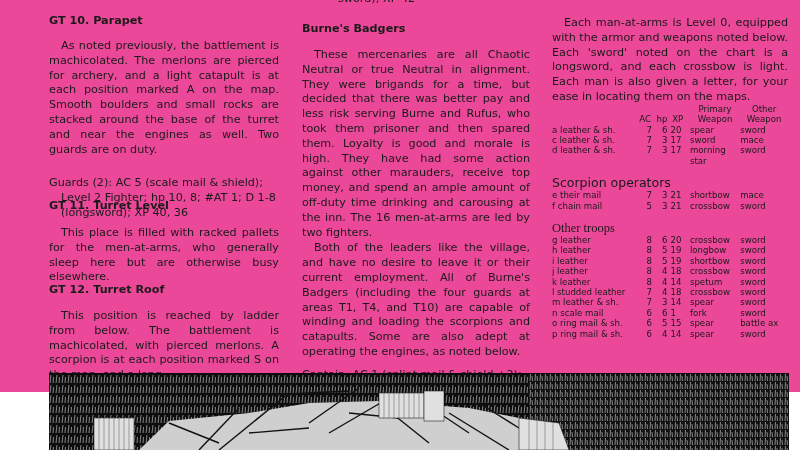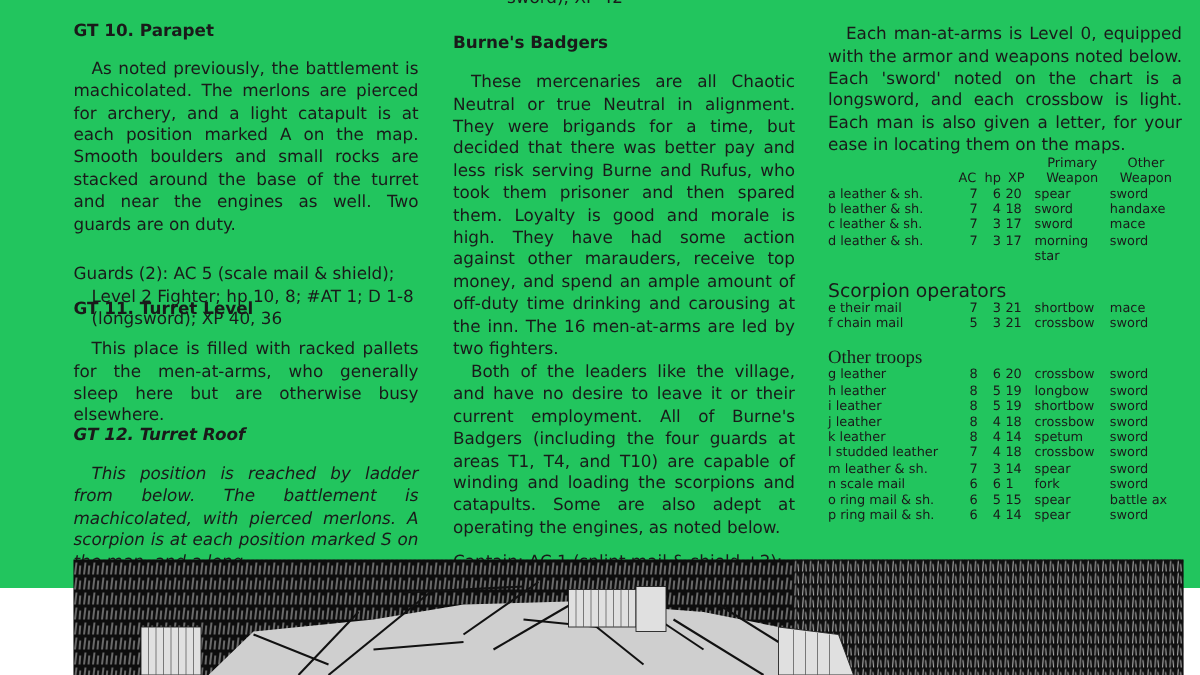--- a/index.html
+++ b/index.html
@@ -1,18 +1,18 @@
 <!DOCTYPE html>
 <html><head>
 <meta charset="utf-8">
 <style>
   html, body { margin:0; padding:0; }
   body { width:800px; height:450px; overflow:hidden; background:#fff; position:relative;
          font-family:"DejaVu Sans", sans-serif; color:#1a1a1a; }
-  .page { position:absolute; left:0; top:0; width:800px; height:392px; background:#22c55e; }
+  .page { position:absolute; left:0; top:0; width:800px; height:392px; background:#ec4899; }
   .col { position:absolute; top:0; font-size:11.2px; line-height:14.8px; }
   .col1 { left:49px; width:230px; }
   .col2 { left:302px; width:228px; }
   .col3 { left:552px; width:236px; }
   .frag { position:absolute; top:-8px; font-size:11.2px; line-height:14px; }
   h3 { font-size:11.2px; font-weight:bold; margin:0; line-height:14px; }
   p { margin:0; text-align:justify; }
   .indent { text-indent:12px; }
   .stat { padding-left:12px; text-indent:-12px; text-align:left; }
   .sec { position:absolute; left:0; width:100%; }
@@ -36,21 +36,21 @@
   <div class="col col1">
     <div class="sec" style="top:14px;">
       <h3>GT 10. Parapet</h3>
       <p class="indent" style="margin-top:11px;">As noted previously, the battlement is machicolated. The merlons are pierced for archery, and a light catapult is at each position marked A on the map. Smooth boulders and small rocks are stacked around the base of the turret and near the engines as well. Two guards are on duty.</p>
       <p class="stat" style="margin-top:19px;">Guards (2): AC 5 (scale mail &amp; shield); Level 2 Fighter; hp 10, 8; #AT 1; D 1-8 (longsword); XP 40, 36</p>
     </div>
     <div class="sec" style="top:199px;">
       <h3>GT 11. Turret Level</h3>
       <p class="indent" style="margin-top:13px;">This place is filled with racked pallets for the men-at-arms, who generally sleep here but are otherwise busy elsewhere.</p>
     </div>
-    <div class="sec" style="top:283px;font-style:italic;">
+    <div class="sec" style="top:283px;">
       <h3>GT 12. Turret Roof</h3>
       <p class="indent" style="margin-top:12px;">This position is reached by ladder from below. The battlement is machicolated, with pierced merlons. A scorpion is at each position marked S on the map, and a long</p>
     </div>
   </div>
 
   <div class="col col2">
     <div class="frag" style="left:36px;">sword); XP 42</div>
     <div class="sec" style="top:22px;">
       <h3>Burne's Badgers</h3>
       <p class="indent" style="margin-top:12px;">These mercenaries are all Chaotic Neutral or true Neutral in alignment. They were brigands for a time, but decided that there was better pay and less risk serving Burne and Rufus, who took them prisoner and then spared them. Loyalty is good and morale is high. They have had some action against other marauders, receive top money, and spend an ample amount of off-duty time drinking and carousing at the inn. The 16 men-at-arms are led by two fighters.</p>
@@ -84,28 +84,20 @@
         <tbody id="troop-body">
             <tr>
               <td class="c-arm">a leather &amp; sh.</td>
               <td class="c-ac">7</td>
               <td class="c-hp">6</td>
               <td class="c-xp">20</td>
               <td class="c-pw">spear</td>
               <td class="c-ow">sword</td>
             </tr>
             <tr>
-              <td class="c-arm">b leather &amp; sh.</td>
-              <td class="c-ac">7</td>
-              <td class="c-hp">4</td>
-              <td class="c-xp">18</td>
-              <td class="c-pw">sword</td>
-              <td class="c-ow">handaxe</td>
-            </tr>
-            <tr>
               <td class="c-arm">c leather &amp; sh.</td>
               <td class="c-ac">7</td>
               <td class="c-hp">3</td>
               <td class="c-xp">17</td>
               <td class="c-pw">sword</td>
               <td class="c-ow">mace</td>
             </tr>
             <tr>
               <td class="c-arm">d leather &amp; sh.</td>
               <td class="c-ac">7</td>

